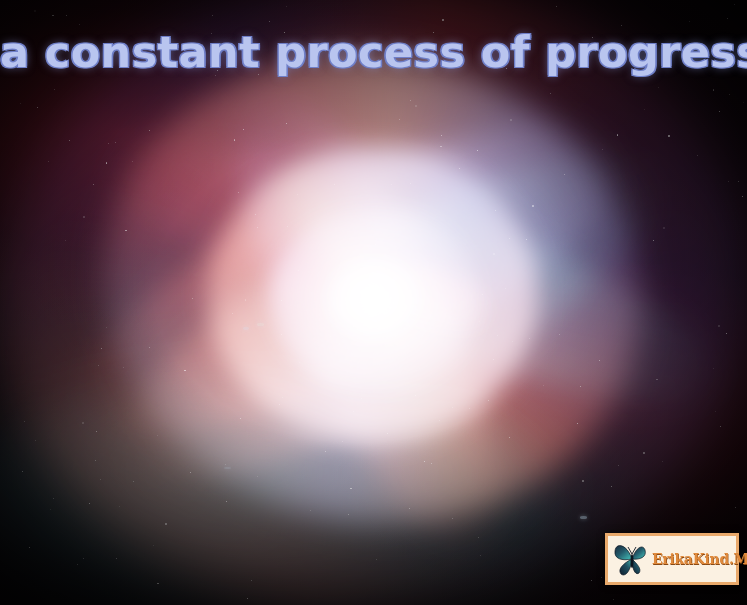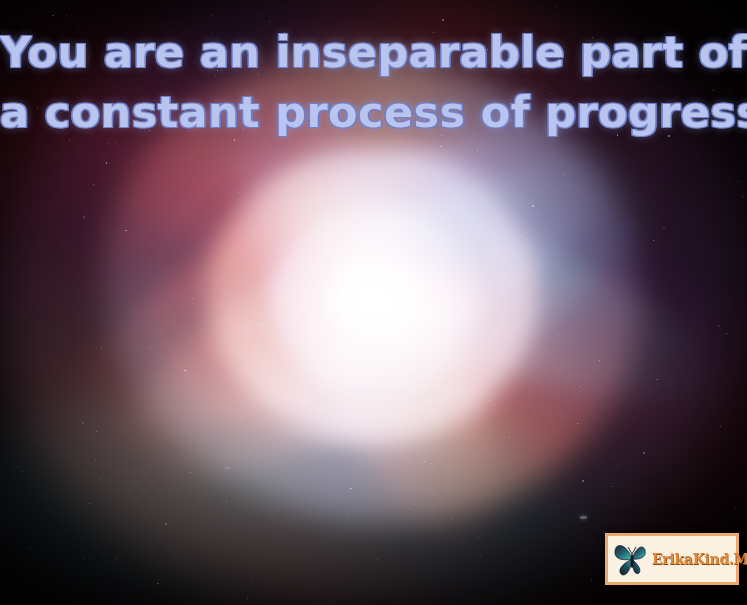--- a/index.html
+++ b/index.html
@@ -429,21 +429,20 @@
       <div class="star" style="left: 369.5px; top: 256.8px; width: 1.8px; height: 1.8px; opacity: 0.33;"></div>
       <div class="star" style="left: 580px; top: 386.2px; width: 1px; height: 1px; opacity: 0.6;"></div>
       <div class="star" style="left: 231.6px; top: 313px; width: 1px; height: 1px; opacity: 0.33;"></div>
       <div class="star" style="left: 610.9px; top: 485.7px; width: 1px; height: 1px; opacity: 0.66;"></div>
       <div class="star" style="left: 743.4px; top: 102.3px; width: 1px; height: 1px; opacity: 0.19;"></div>
     </div>
 
   <div class="layer vignette"></div>
 
   <div class="quote">
-    <span class="line">You are an inseparable part of</span>
     <span class="line">a constant process of progress.</span>
   </div>
 
   <div class="watermark">
     <svg class="wm-butterfly" viewBox="0 0 40 40">
       <defs>
         <linearGradient id="wg1" x1="0" y1="0" x2="1" y2="1">
           <stop offset="0%" stop-color="#1b2a3c"></stop>
           <stop offset="45%" stop-color="#235b6b"></stop>
           <stop offset="100%" stop-color="#46c6bd"></stop>

